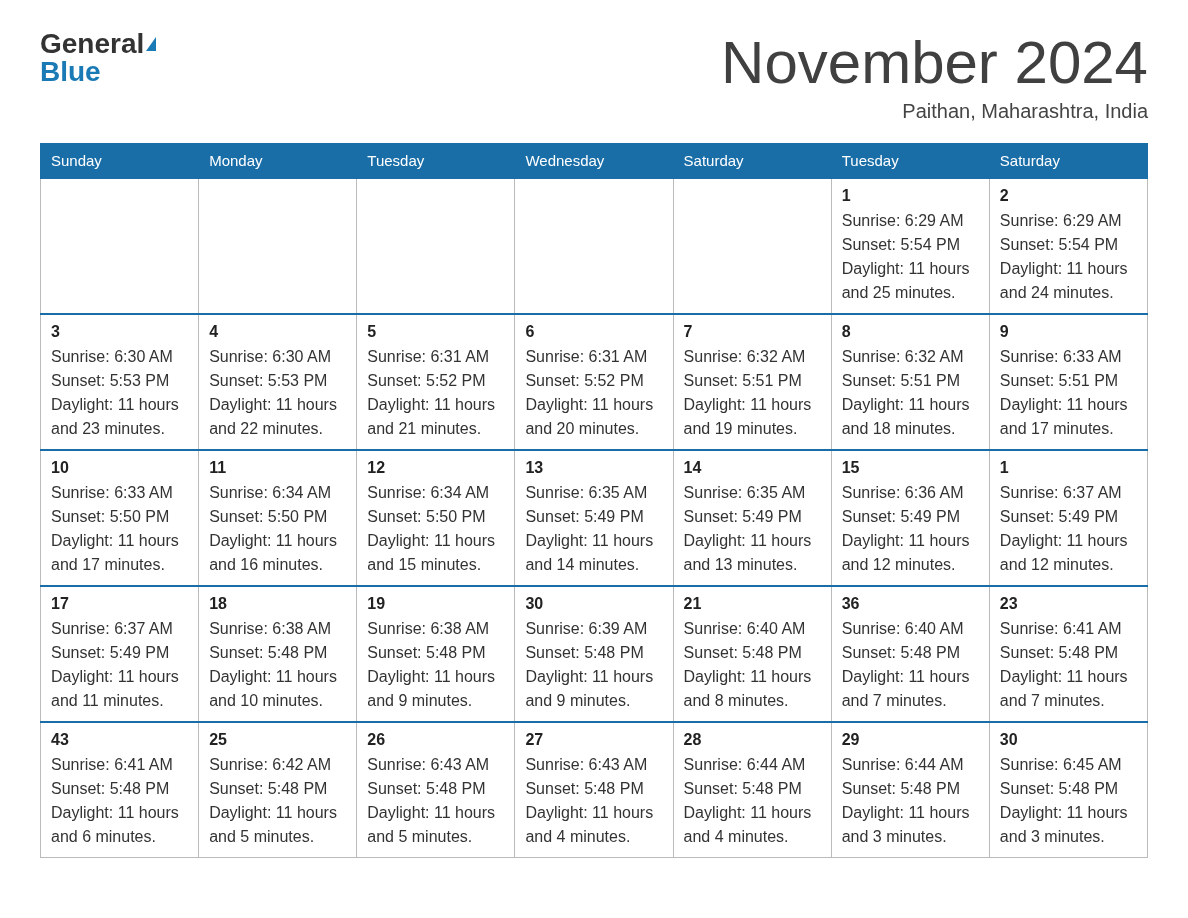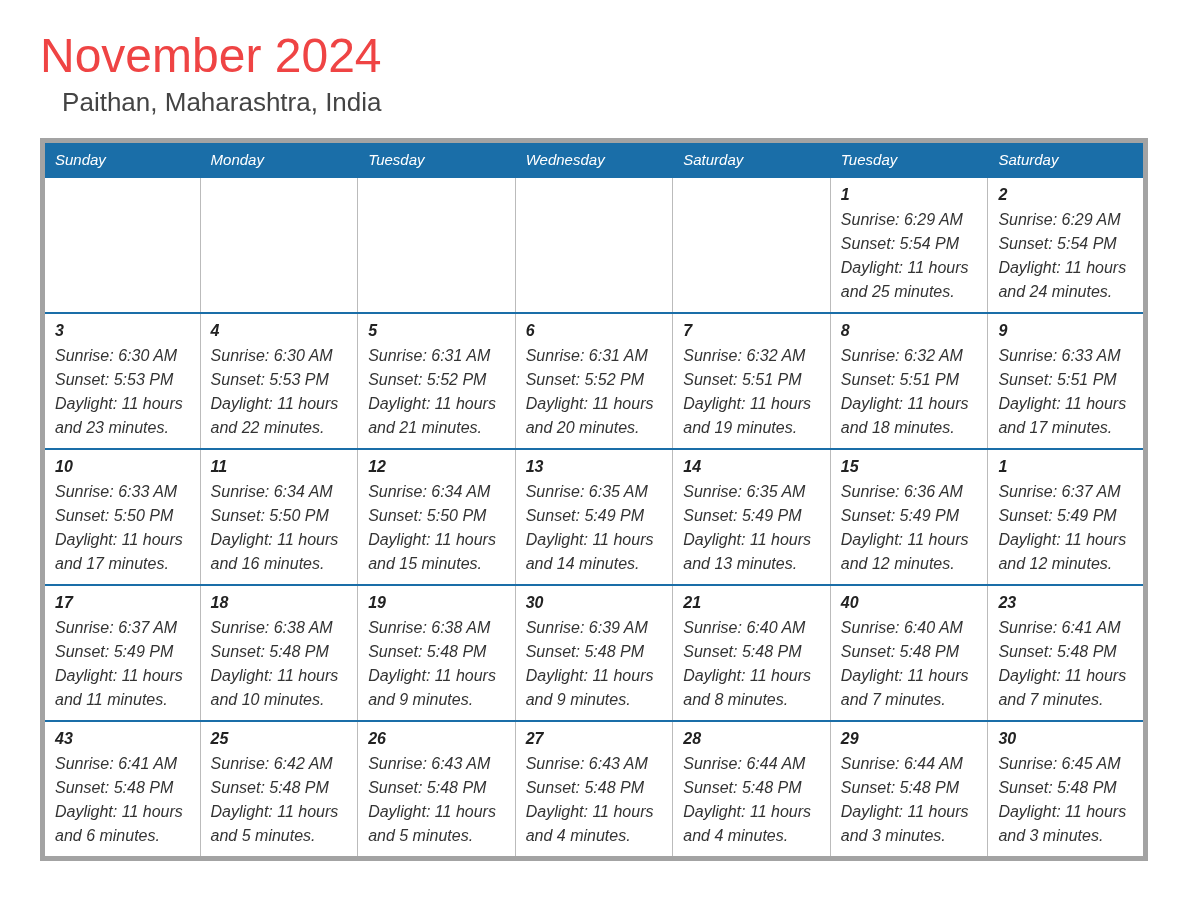--- a/index.html
+++ b/index.html
@@ -38,36 +38,35 @@
       height: 0;
       border-left: 10px solid transparent;
       border-bottom: 14px solid #1a7ab5;
       margin-left: 2px;
       vertical-align: middle;
     }
     .title-block {
       text-align: right;
     }
     .month-title {
-      font-size: 48px;
+      font-size: 60px;
       font-weight: normal;
-      color: #ef4444;
+      color: #404040;
       line-height: 1.1;
       text-align: center;
     }
     .location-title {
-      font-size: 26px;
+      font-size: 20px;
       color: #444;
       margin-top: 4px;
     }
     .calendar {
       width: 100%;
       border-collapse: collapse;
-      border: 5px solid #a3a3a3;
-      font-style: italic;
+      border: 1px solid #a3a3a3;
     }
     .calendar th {
       background-color: #1a6ea8;
       color: #ffffff;
       font-size: 15px;
       font-weight: normal;
       padding: 8px 10px;
       text-align: left;
       border: 1px solid #1a6ea8;
     }
@@ -94,20 +93,27 @@
       line-height: 1.5;
     }
     .empty-cell {
       background: #fff;
     }
   </style>
 </head>
 <body>
 
 <div class="header-row">
+  <div class="logo">
+    <div style="display:flex;align-items:center;">
+      <span class="logo-general">General</span>
+      <span class="logo-triangle"></span>
+    </div>
+    <span class="logo-blue">Blue</span>
+  </div>
   <div class="title-block">
     <div class="month-title">November 2024</div>
     <div class="location-title">Paithan, Maharashtra, India</div>
   </div>
 </div>
 
 <table class="calendar">
   <thead>
     <tr>
 
@@ -212,21 +218,21 @@
         </td>
         <td>
           <span class="day-number">30</span>
           <div class="day-info">Sunrise: 6:39 AM<br>Sunset: 5:48 PM<br>Daylight: 11 hours<br>and 9 minutes.</div>
         </td>
         <td>
           <span class="day-number">21</span>
           <div class="day-info">Sunrise: 6:40 AM<br>Sunset: 5:48 PM<br>Daylight: 11 hours<br>and 8 minutes.</div>
         </td>
         <td>
-          <span class="day-number">40</span>
+          <span class="day-number">36</span>
           <div class="day-info">Sunrise: 6:40 AM<br>Sunset: 5:48 PM<br>Daylight: 11 hours<br>and 7 minutes.</div>
         </td>
         <td>
           <span class="day-number">23</span>
           <div class="day-info">Sunrise: 6:41 AM<br>Sunset: 5:48 PM<br>Daylight: 11 hours<br>and 7 minutes.</div>
         </td>
       </tr>
       <tr class="week-row">
         <td>
           <span class="day-number">43</span>

